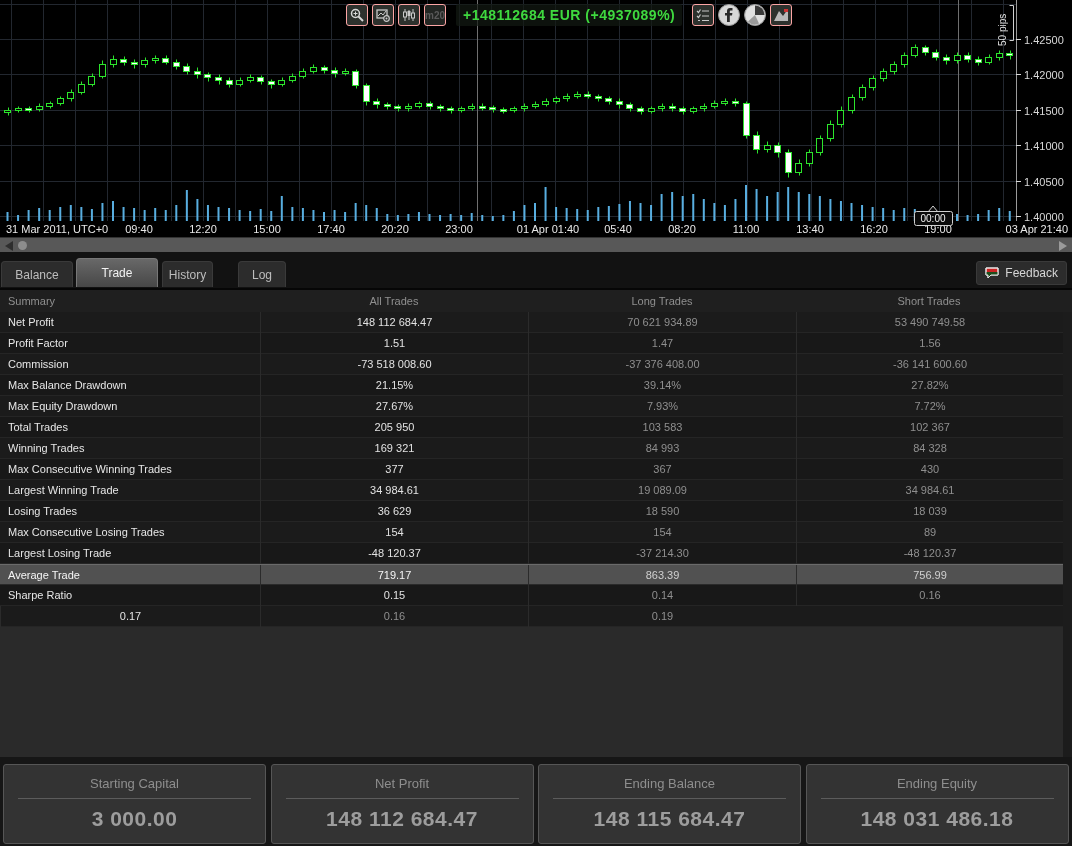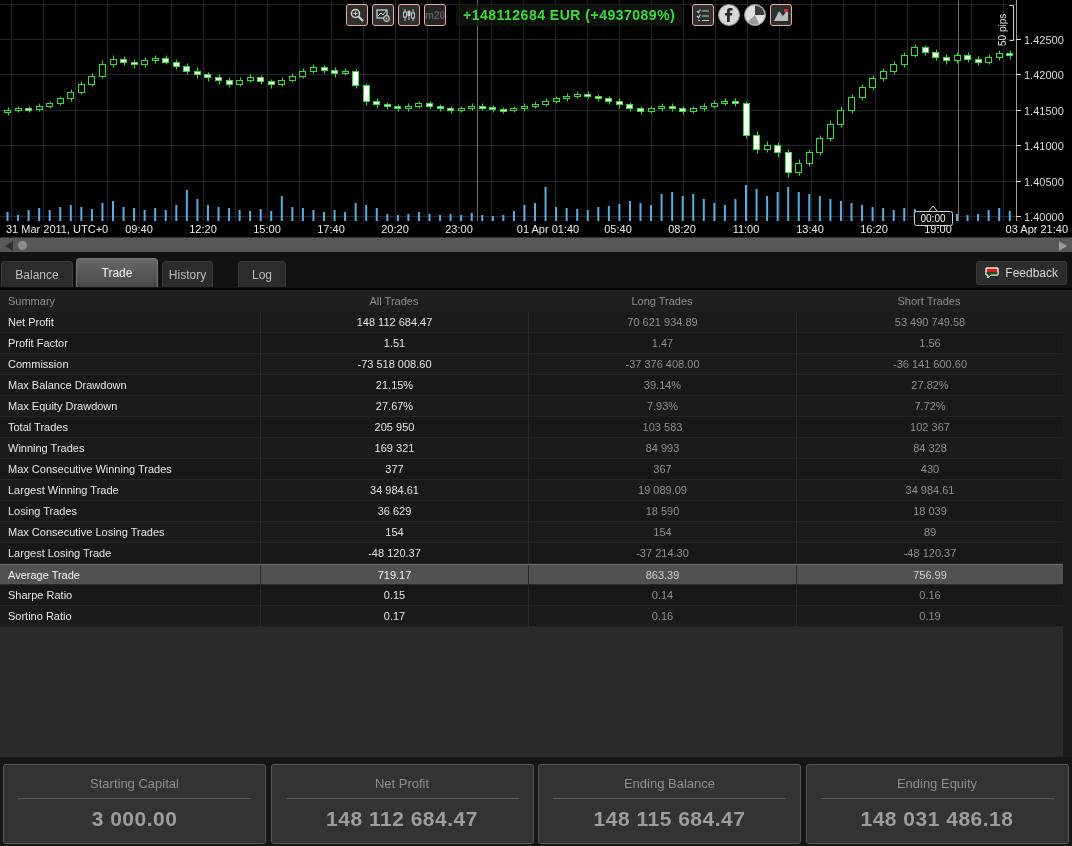--- a/index.html
+++ b/index.html
@@ -608,21 +608,20 @@
           <div class="cell-val cell-dim">863.39</div>
           <div class="cell-val cell-dim">756.99</div>
         </div>
         <div class="srow">
           <div class="cell-label">Sharpe Ratio</div>
           <div class="cell-val">0.15</div>
           <div class="cell-val cell-dim">0.14</div>
           <div class="cell-val cell-dim">0.16</div>
         </div>
         <div class="srow">
-          <div class="cell-label">Sortino Ratio</div>
           <div class="cell-val">0.17</div>
           <div class="cell-val cell-dim">0.16</div>
           <div class="cell-val cell-dim">0.19</div>
         </div>
       </div>
   </div>
 
   <div id="bottom-panel">
       <div class="sumbox" style="left: 3px;">
         <div class="blabel">Starting Capital</div>

